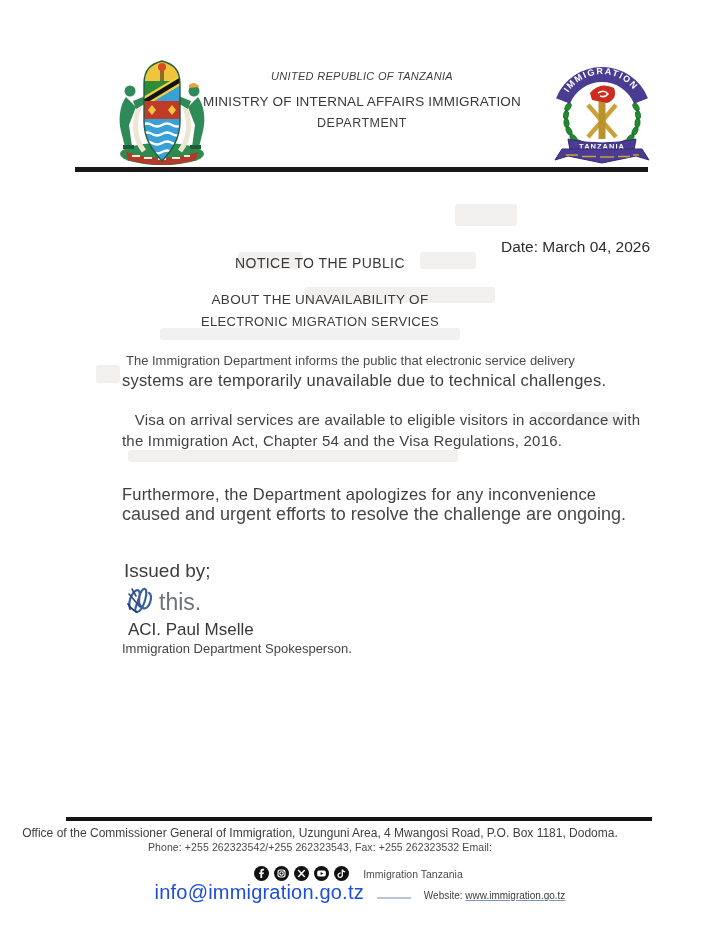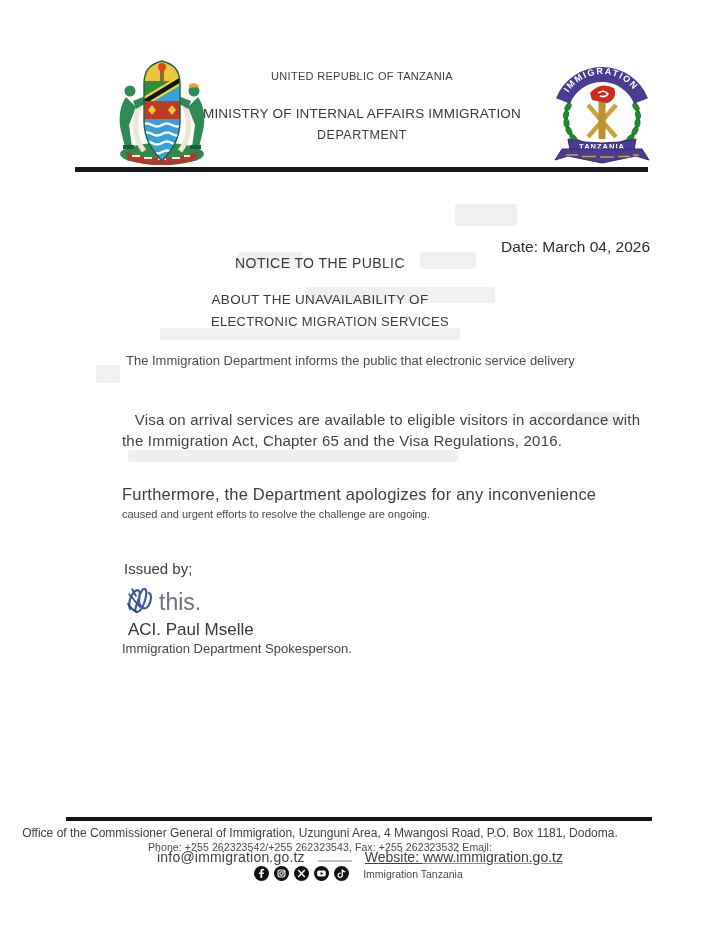--- a/index.html
+++ b/index.html
@@ -5,52 +5,52 @@
   html,body{margin:0;padding:0;background:#ffffff;}
   .page{position:relative;width:720px;height:932px;background:#ffffff;overflow:hidden;
         font-family:"Liberation Sans",sans-serif;color:#3f3f3f;}
   .abs{position:absolute;}
   
   .blot{position:absolute;background:rgba(228,225,221,0.5);border-radius:3px;}
   
   .coa{left:108px;top:57px;width:108px;height:112px;}
   .imm{left:552px;top:55px;width:100px;height:110px;}
   .hdr-text{left:32px;top:70px;width:660px;text-align:center;}
-  .h-country{font-size:11px;color:#3e3e3e;letter-spacing:.3px;margin:0 0 24px 0;}
+  .h-country{font-size:11px;color:#3e3e3e;letter-spacing:.3px;margin:0 0 12px 0;font-style:italic;}
   .h-ministry{font-size:13.5px;color:#383838;letter-spacing:.2px;margin:2px 0 7px 0;}
   .h-dept{font-size:12.5px;color:#3c3c3c;letter-spacing:.5px;margin:0;}
   .rule-top{left:75px;top:167px;width:573px;height:5px;background:#181818;}
   .rule-bottom{left:66px;top:817px;width:586px;height:4px;background:#141414;}
   
   .date{top:211px;right:70px;font-size:15.5px;color:#2d2d2d;margin-top:27px;}
   .ctr{left:0;width:640px;text-align:center;}
   .notice-title{top:255px;font-size:14px;letter-spacing:.4px;color:#383838;}
   .sub1{top:292px;font-size:13.5px;letter-spacing:.3px;color:#3a3a3a;}
-  .sub2{top:314px;font-size:13px;letter-spacing:.3px;color:#3c3c3c;margin-left:10px;}
+  .sub2{top:314px;font-size:13px;letter-spacing:.3px;color:#3c3c3c;}
   
   .para{left:122px;width:528px;}
   .p1{top:352px;} .p2{top:409px;} .p3{top:484px;}
   .ln-sm{font-size:13px;line-height:18px;color:#4a4a4a;padding-left:4px;}
   .ln-lg{font-size:16.5px;line-height:21px;color:#3e3e3e;letter-spacing:.2px;}
   .ln-md{font-size:15px;line-height:21px;color:#424242;letter-spacing:.2px;}
   .ind3{padding-left:3px;text-align:center;}
-  .ln-sm2{font-size:11px;line-height:18px;color:#484848;}
-  
-  .issued{left:124px;top:560px;font-size:15px;color:#3d3d3d;}
+  .ln-sm2{font-size:18px;line-height:18px;color:#484848;}
+  
+  .issued{left:124px;top:560px;font-size:19px;color:#3d3d3d;}
   .sigrow{left:126px;top:582px;display:flex;align-items:flex-end;}
   .sig-this{font-size:23px;color:#6e737b;line-height:26px;margin-left:1px;}
   .sign-name{left:128px;top:620px;font-size:17px;color:#373737;}
   .sign-role{left:122px;top:641px;font-size:13px;color:#454545;}
   
   .f-address{top:826px;font-size:12px;color:#3e3e3e;}
   .f-phone{top:841px;font-size:10.5px;color:#4a4a4a;letter-spacing:.1px;}
   .f-contact{top:849px;left:0;width:720px;display:flex;justify-content:center;align-items:baseline;gap:13px;}
-  .f-email{font-size:14px;color:#404040;letter-spacing:.2px;}
+  .f-email{font-size:20px;color:#1d4ed8;letter-spacing:.2px;margin-top:32px;}
   .f-blank{width:34px;height:9px;border-bottom:2px solid #b9c4d6;}
-  .f-web{font-size:14px;color:#3f3f3f;text-decoration:underline;}
+  .f-web{font-size:10px;color:#3f3f3f;}
   .f-weblink{text-decoration:underline;text-decoration-color:#7d96bd;color:#3b3b3b;}
   .f-social{top:866px;left:0;width:717px;display:flex;justify-content:center;align-items:center;gap:5px;}
   .sicon{width:15px;height:15px;display:inline-block;}
   .f-caption{font-size:10.5px;color:#4c4c4c;margin-left:9px;}
 </style>
 </head>
 <body>
 
 <div class="page">
 
@@ -160,25 +160,26 @@
 
   <div class="abs rule-top"></div>
 
   <div class="abs date">Date: March 04, 2026</div>
   <div class="abs ctr notice-title">NOTICE TO THE PUBLIC</div>
   <div class="abs ctr sub1">ABOUT THE UNAVAILABILITY OF</div>
   <div class="abs ctr sub2">ELECTRONIC MIGRATION SERVICES</div>
 
   <div class="abs para p1">
     <div class="ln-sm">The Immigration Department informs the public that electronic service delivery</div>
+    <div class="ln-lg">systems are temporarily unavailable due to technical challenges.</div>
   </div>
 
   <div class="abs para p2">
     <div class="ln-md ind3">Visa on arrival services are available to eligible visitors in accordance with</div>
-    <div class="ln-md">the Immigration Act, Chapter 65 and the Visa Regulations, 2016.</div>
+    <div class="ln-md">the Immigration Act, Chapter 54 and the Visa Regulations, 2016.</div>
   </div>
 
   <div class="abs para p3">
     <div class="ln-lg">Furthermore, the Department apologizes for any inconvenience</div>
     <div class="ln-sm2">caused and urgent efforts to resolve the challenge are ongoing.</div>
   </div>
 
   <div class="abs issued">Issued by;</div>
 
   <div class="abs sigrow">

